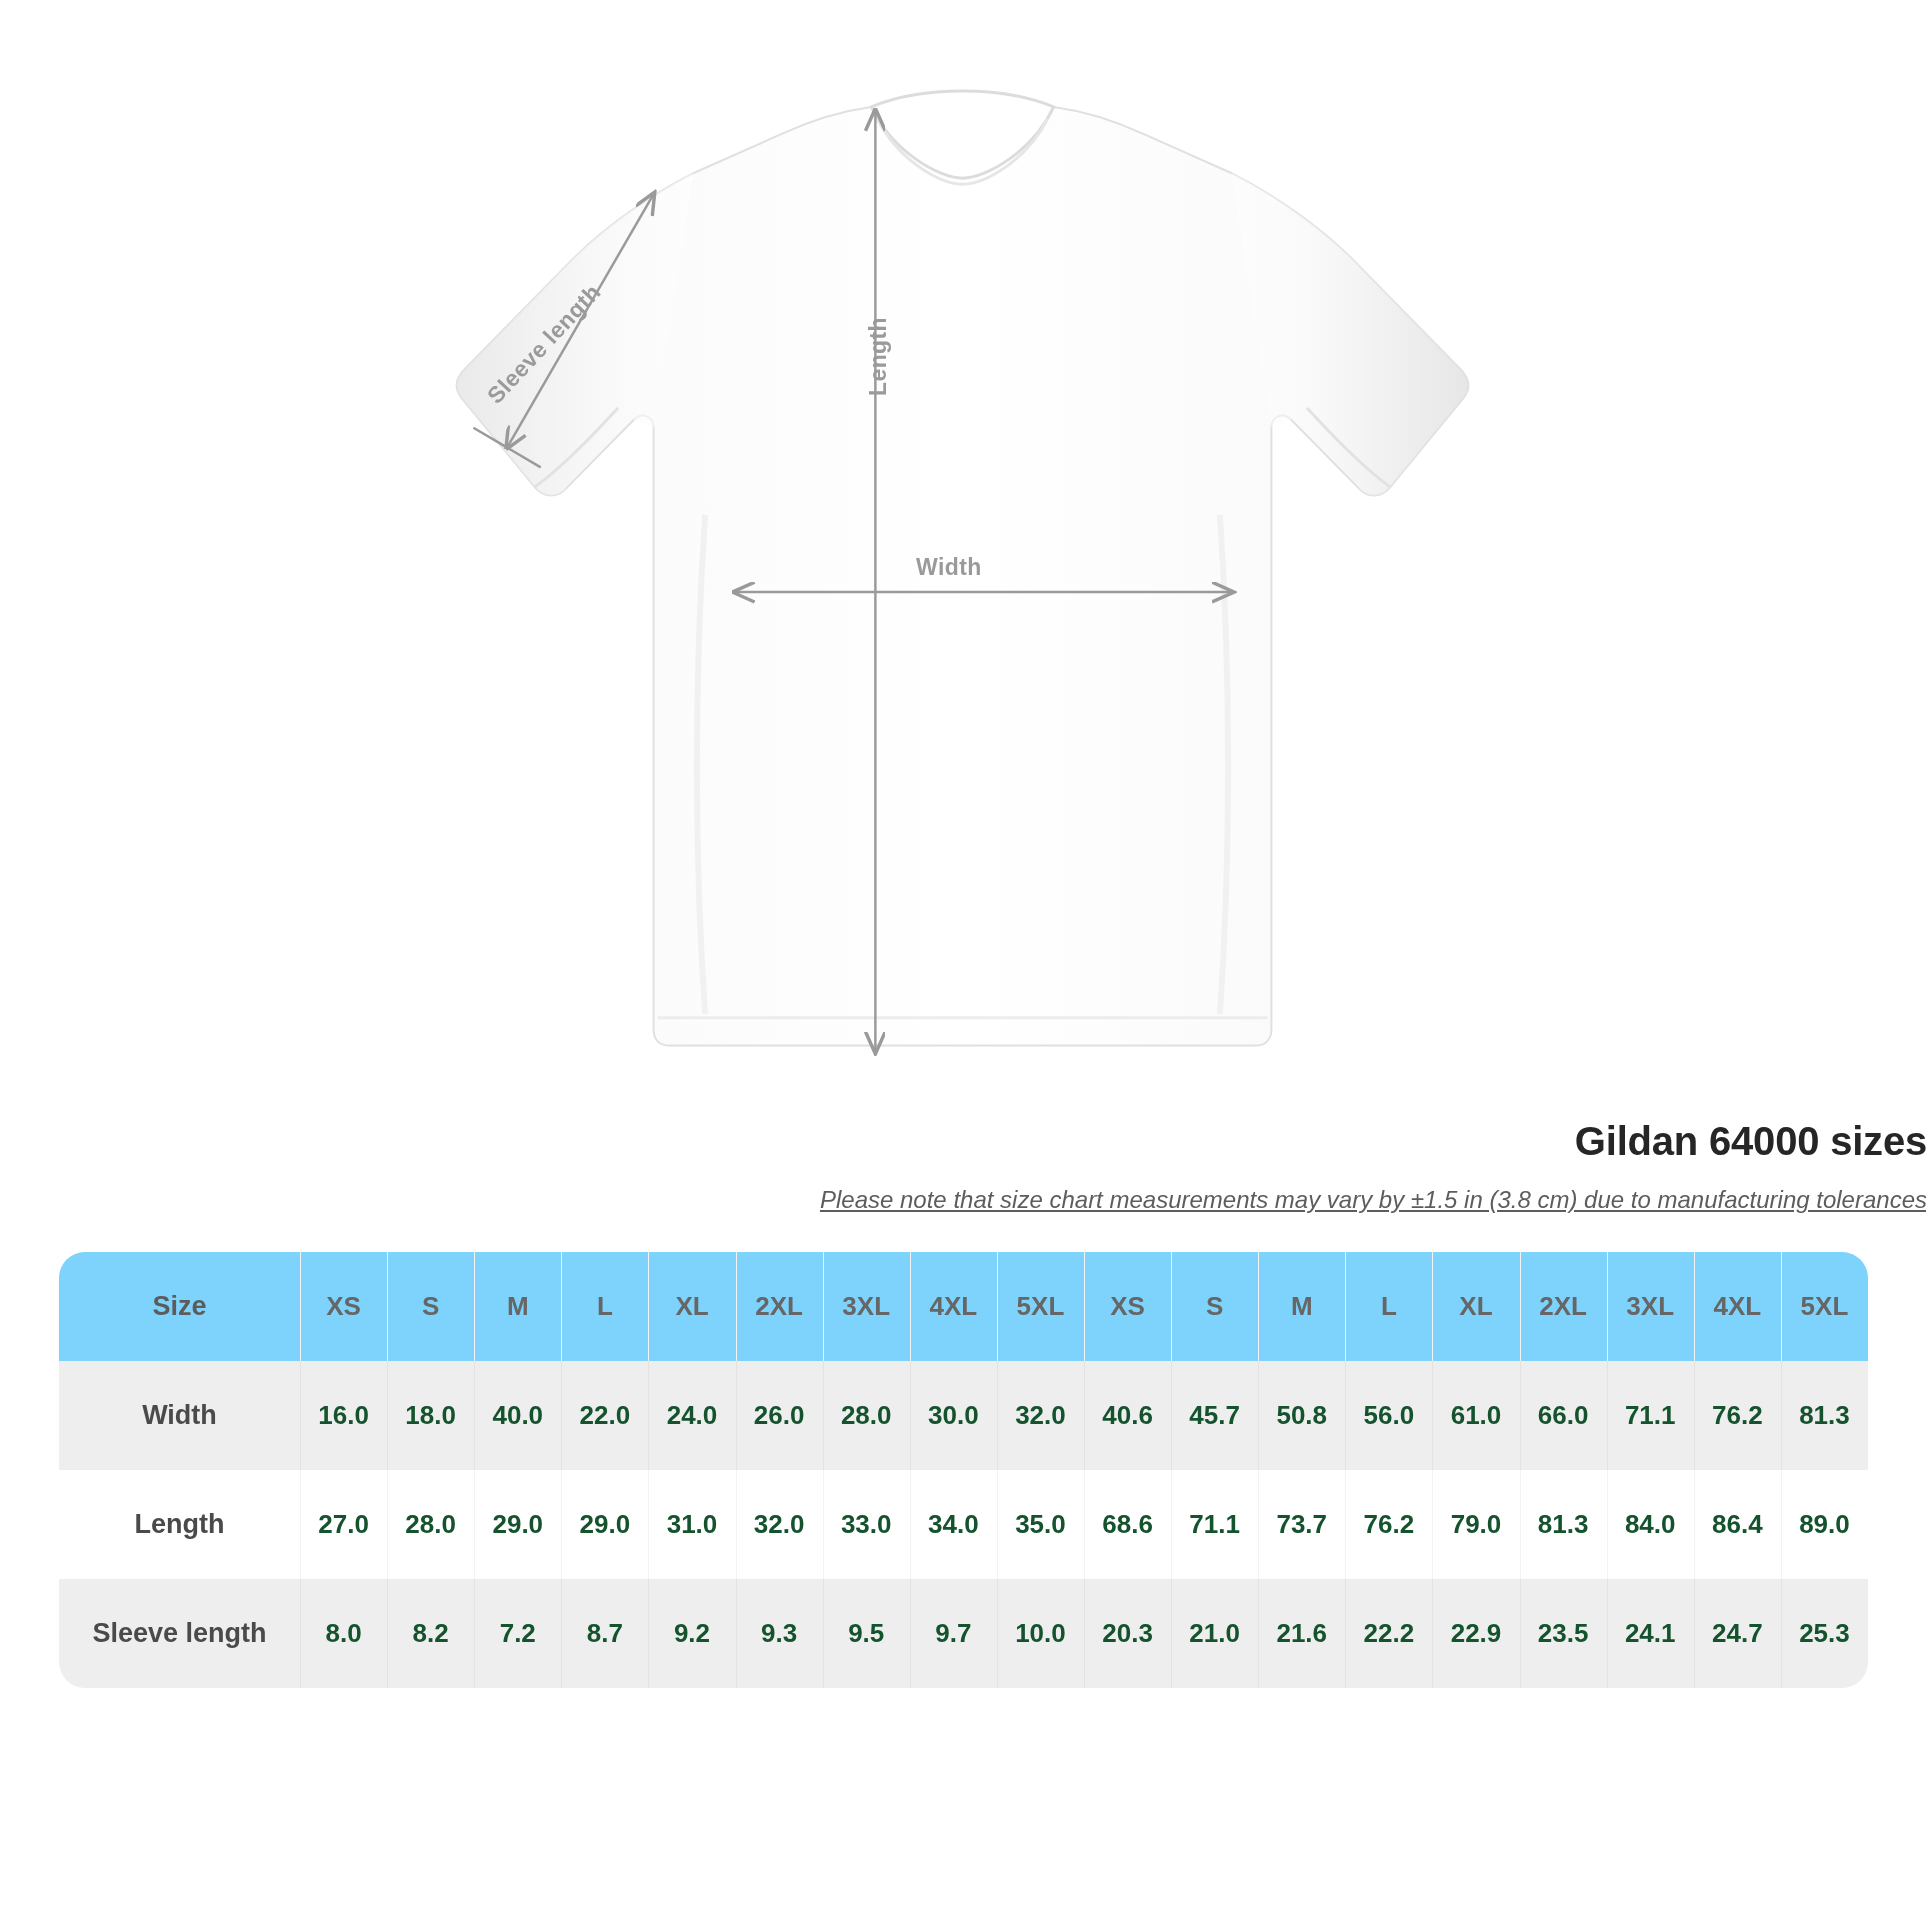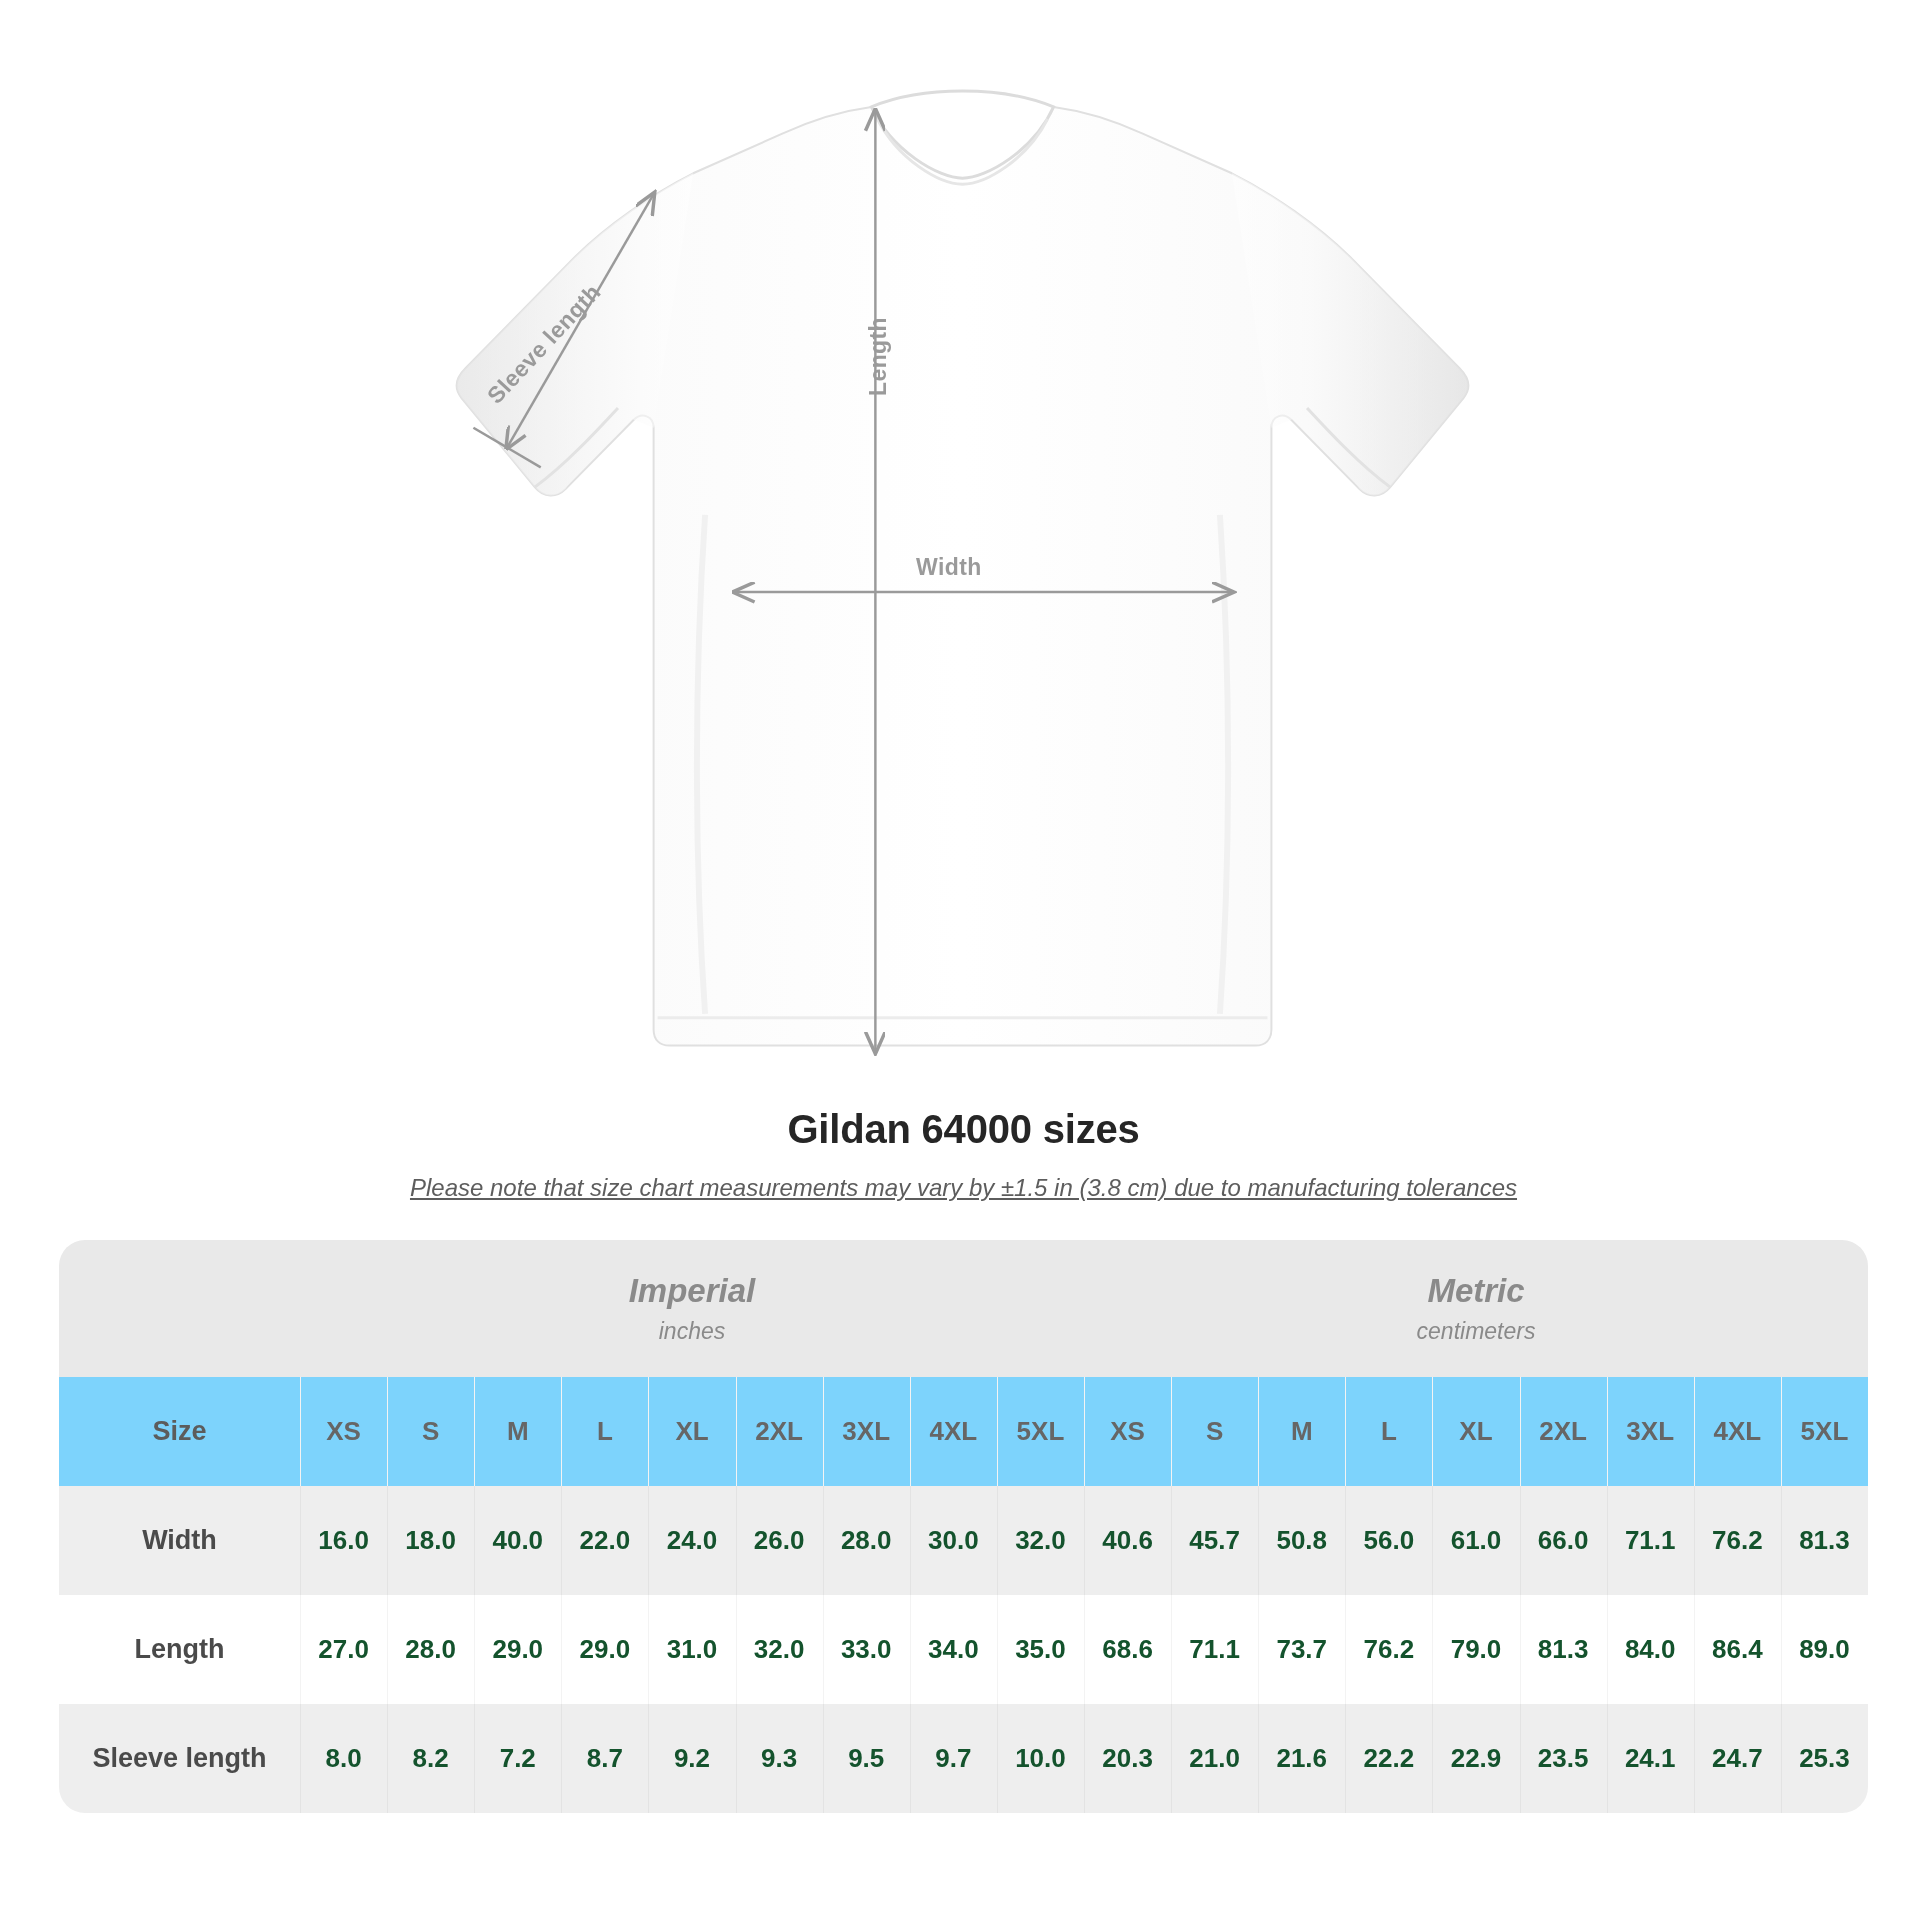--- a/index.html
+++ b/index.html
@@ -52,22 +52,22 @@
   }
   .dim-label.sleeve-label {
     left: 482px;
     top: 391px;
     transform: rotate(-47deg);
     transform-origin: left top;
   }
 
   
   .title-block {
-    text-align: center;
-    margin-top: 8px;
+    text-align: right;
+    margin-top: 20px;
   }
   .chart-title {
     font-size: 40px;
     font-weight: bold;
     color: #262626;
     letter-spacing: -0.2px;
   }
   .chart-note {
     margin-top: 22px;
     font-size: 24px;
@@ -261,35 +261,20 @@
     <div class="chart-note">Please note that size chart measurements may vary by ±1.5 in (3.8 cm) due to manufacturing tolerances</div>
   </div>
 
   <div class="table-wrap">
     <table class="size-table">
       <colgroup>
         <col style="width:241px">
         <col span="18">
       </colgroup>
       <tbody>
-        <tr>
-          <td class="band-spacer"></td>
-          <td class="band-cell" colspan="9">
-            <div class="band-inner">
-              <div class="band-title">Imperial</div>
-              <div class="band-sub">inches</div>
-            </div>
-          </td>
-          <td class="band-cell" colspan="9">
-            <div class="band-inner">
-              <div class="band-title">Metric</div>
-              <div class="band-sub">centimeters</div>
-            </div>
-          </td>
-        </tr>
 
         <tr class="size-row">
           <td class="rowhead">Size</td>
           <td>XS</td>
           <td>S</td>
           <td>M</td>
           <td>L</td>
           <td>XL</td>
           <td>2XL</td>
           <td>3XL</td>

